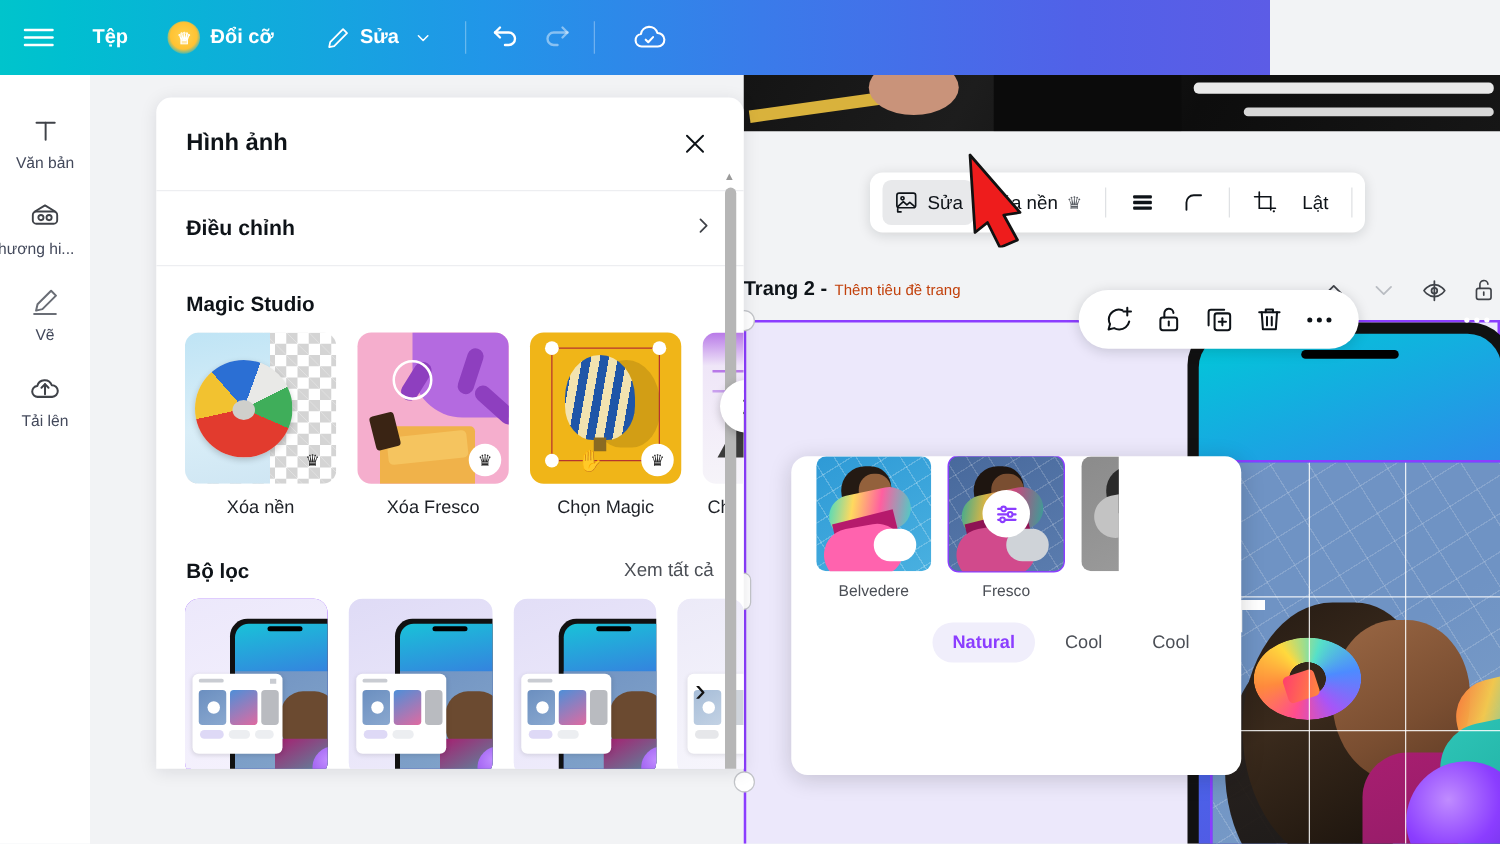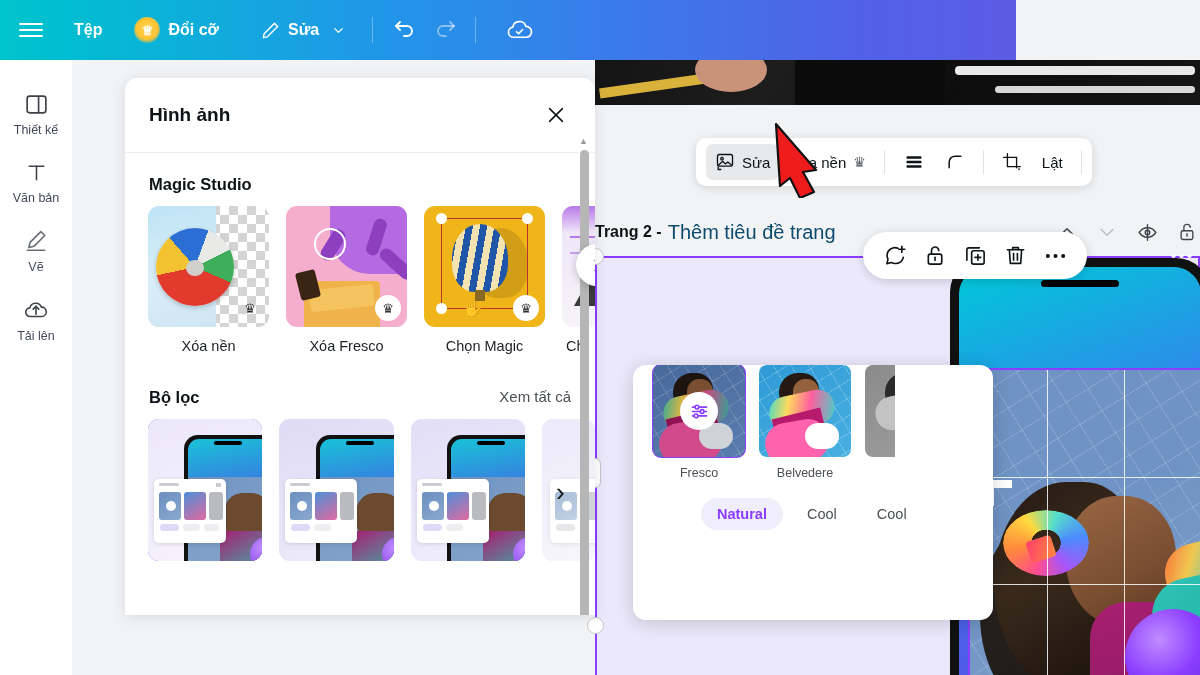--- a/index.html
+++ b/index.html
@@ -108,21 +108,21 @@
     display:flex;align-items:center;padding:0 10px;gap:2px;box-shadow:0 2px 10px rgba(14,19,24,.14);
   }
   .tool-btn{display:flex;align-items:center;gap:7px;height:36px;padding:0 9px;border-radius:7px;cursor:pointer;font-size:15px;color:#0e1318;white-space:nowrap;}
   .tool-btn.active{background:#e8e9eb;font-weight:400;}
   .tool-sep{width:1px;height:24px;background:#dfe1e4;margin:0 7px;}
 
   .page-title-row{
     position:absolute;left:28px;top:152px;width:605px;height:40px;display:flex;align-items:center;
   }
   .pt-main{font-size:16px;font-weight:700;color:#0e1318;}
-  .pt-sub{font-size:20px;color:#0c4a6e;margin-left:6px;}
+  .pt-sub{font-size:12px;color:#c2410c;margin-left:6px;}
   .pt-icons{margin-left:auto;display:flex;align-items:center;gap:18px;padding-right:2px;}
   .pt-ic{cursor:pointer;display:flex;align-items:center;justify-content:center;width:22px;height:22px;}
 
   .page-card{
     position:absolute;left:28px;top:196px;width:605px;height:437px;background:#ece8fb;
     border:2.5px solid #8b3dff;
   }
   .handle-dot{position:absolute;width:17px;height:17px;border-radius:50%;background:#fff;border:1.3px solid #c3c5c9;}
   .handle-pill{position:absolute;width:30px;height:12px;border-radius:7px;background:#fff;border:1.3px solid #c3c5c9;}
   .handle-pill.v{width:12px;height:30px;}
@@ -186,21 +186,21 @@
   .fp-title{font-size:15px;font-weight:700;color:#0e1318;}
   .fp-x{position:absolute;right:14px;top:11px;width:30px;height:30px;border-radius:50%;background:#f2f3f5;
     display:flex;align-items:center;justify-content:center;cursor:pointer;}
   .fp-thumbs{display:flex;gap:14px;padding-left:20px;}
   .fp-card{width:92px;}
   .fp-img{width:92px;height:92px;border-radius:8px;overflow:hidden;position:relative;}
   .fp-img.sel{outline:3px solid #8b3dff;outline-offset:-2px;}
   .fp-lbl{text-align:center;font-size:12.5px;color:#4b4f56;margin-top:9px;}
   .fp-badge{position:absolute;left:50%;top:50%;transform:translate(-50%,-50%);width:38px;height:38px;border-radius:50%;
     background:#fff;display:flex;align-items:center;justify-content:center;}
-  .fp-tabs{display:flex;align-items:center;gap:8px;padding-left:68px;margin-top:18px;}
+  .fp-tabs{display:flex;align-items:center;gap:8px;padding-left:113px;margin-top:18px;}
   .fp-tab{font-size:14.5px;color:#4b4f56;padding:8px 16px;border-radius:17px;cursor:pointer;white-space:nowrap;}
   .fp-tab.on{background:#f0eefb;color:#8b3dff;font-weight:700;}
 
   
   .minip{position:absolute;background:#fff;}
   .red-arrow{position:absolute;left:770px;top:118px;width:60px;height:80px;z-index:40;pointer-events:none;}
 </style>
 </head>
 <body>
 
@@ -256,41 +256,43 @@
   <div class="tb-icon-btn" style="margin-left:12px;">
     <svg width="27" height="27" viewBox="0 0 24 24" fill="none" stroke="#fff" stroke-width="1.5" stroke-linecap="round" stroke-linejoin="round">
         <path d="M6.5 18A4.5 4.5 0 0 1 6 9.06 6 6 0 0 1 17.7 8.4 3.8 3.8 0 0 1 18 18z"></path>
         <path d="M9.4 13.1l1.8 1.8 3.4-3.6"></path>
       </svg>
   </div>
 
 </div>
 
 <div class="rail">
-  <div class="rail-item">
-    <span class="ic">
-      <svg width="25" height="25" viewBox="0 0 24 24" fill="none" stroke="#3f4248" stroke-width="1.6" stroke-linejoin="round">
-          <rect x="3" y="4" width="18" height="16" rx="2.4"></rect>
-          <path d="M14 4v16"></path>
-        </svg>
-    </span>
-    <span class="rail-lbl">Thiết kế</span>
-  </div>
 
 
   <div class="rail-item">
     <span class="ic">
       <svg width="25" height="25" viewBox="0 0 24 24" fill="none" stroke="#3f4248" stroke-width="1.5" stroke-linecap="round">
           <path d="M5 6h14"></path>
           <path d="M12 6v13"></path>
         </svg>
     </span>
     <span class="rail-lbl">Văn bản</span>
   </div>
 
+  <div class="rail-item wide">
+    <span class="ic">
+      <svg width="26" height="26" viewBox="0 0 24 24" fill="none" stroke="#3f4248" stroke-width="1.4" stroke-linejoin="round">
+          <rect x="3" y="8.5" width="18" height="9" rx="2.6"></rect>
+          <path d="M4.5 8.5L12 4l7.5 4.5"></path>
+          <circle cx="9" cy="13" r="1.9"></circle>
+          <circle cx="15" cy="13" r="1.9"></circle>
+        </svg>
+    </span>
+    <span class="rail-lbl">hương hi...</span>
+  </div>
 
   <div class="rail-item">
     <span class="ic">
       <svg width="26" height="26" viewBox="0 0 24 24" fill="none" stroke="#6a6e76" stroke-width="1.5" stroke-linecap="round" stroke-linejoin="round">
           <path d="M16.5 3.3l3.6 3.6-10 10-4.7 1.1 1.1-4.7z"></path>
           <path d="M4 20.5h16"></path>
         </svg>
     </span>
     <span class="rail-lbl">Vẽ</span>
   </div>
@@ -310,20 +312,28 @@
 <div class="panel">
   <div class="panel-head">
     <div class="panel-title">Hình ảnh</div>
     <div class="panel-x">
       <svg width="22" height="22" viewBox="0 0 24 24" fill="none" stroke="#0e1318" stroke-width="1.7" stroke-linecap="round">
           <path d="M5 5l14 14M19 5L5 19"></path>
         </svg>
     </div>
   </div>
 
+  <div class="row-adjust">
+    <div class="t">Điều chỉnh</div>
+    <span class="chev">
+      <svg width="17" height="17" viewBox="0 0 24 24" fill="none" stroke="#3f4248" stroke-width="2" stroke-linecap="round" stroke-linejoin="round">
+          <path d="M9 5l7 7-7 7"></path>
+        </svg>
+    </span>
+  </div>
 
   <div class="sec-head">
     <div class="sec-title">Magic Studio</div>
   </div>
 
   <div class="ms-row">
     <div class="ms-card">
       <div class="ms-thumb checker">
         <div style="position:absolute;left:0;top:0;width:56%;height:100%;background:linear-gradient(170deg,#bfe4f5 0%,#d9eef8 60%,#cfe6f3 100%);"></div>
         <div style="position:absolute;left:8px;top:22px;width:78px;height:78px;border-radius:50%;overflow:hidden;background:#e9e9e7;box-shadow:0 2px 5px rgba(0,0,0,.2);">
@@ -642,20 +652,36 @@
     <svg width="25" height="8" viewBox="0 0 24 8">
         <circle cx="4" cy="4" r="2.1" fill="#ffffff"></circle>
         <circle cx="12" cy="4" r="2.1" fill="#ffffff"></circle>
         <circle cx="20" cy="4" r="2.1" fill="#ffffff"></circle>
       </svg>
   </div>
 
   <div class="filters-pop">
 
     <div class="fp-thumbs">
+
+      <div class="fp-card">
+        <div class="fp-img">
+          <div style="position:absolute;inset:0;background:
+               repeating-linear-gradient(58deg, rgba(255,255,255,.22) 0 1px, transparent 1px 15px),
+               repeating-linear-gradient(148deg, rgba(255,255,255,.22) 0 1px, transparent 1px 15px),
+               linear-gradient(150deg,#2e9ad6 0%,#49b0e0 100%);"></div>
+          <div style="position:absolute;left:20px;top:8px;width:40px;height:40px;border-radius:48% 42% 46% 50%;background:#241a13;"></div>
+          <div style="position:absolute;left:34px;top:14px;width:26px;height:28px;border-radius:46%;background:#93613c;"></div>
+          <div style="position:absolute;left:10px;top:28px;width:66px;height:34px;border-radius:20px;background:linear-gradient(110deg,#35dbcb 0%,#ffd95e 30%,#ff5fa0 60%,#35dbcb 100%);transform:rotate(-12deg);"></div>
+          <div style="position:absolute;left:16px;top:48px;width:50px;height:34px;background:#b61a6c;transform:rotate(-14deg);"></div>
+          <div style="position:absolute;left:6px;bottom:-6px;width:64px;height:42px;border-radius:24px;background:#ff63ae;transform:rotate(-10deg);"></div>
+          <div style="position:absolute;left:46px;bottom:8px;width:34px;height:26px;border-radius:16px;background:#fff;"></div>
+        </div>
+        <div class="fp-lbl">Belvedere</div>
+      </div>
 
       <div class="fp-card">
         <div class="fp-img sel">
           <div style="position:absolute;inset:0;background:
                repeating-linear-gradient(58deg, rgba(255,255,255,.16) 0 1px, transparent 1px 15px),
                repeating-linear-gradient(148deg, rgba(255,255,255,.16) 0 1px, transparent 1px 15px),
                linear-gradient(150deg,#48699c 0%,#5a7cae 100%);"></div>
           <div style="position:absolute;left:20px;top:8px;width:40px;height:40px;border-radius:48% 42% 46% 50%;background:#1e1510;"></div>
           <div style="position:absolute;left:34px;top:14px;width:26px;height:28px;border-radius:46%;background:#7a4e31;"></div>
           <div style="position:absolute;left:10px;top:28px;width:66px;height:34px;border-radius:20px;background:linear-gradient(110deg,#27a99c 0%,#d9b544 30%,#c8487d 60%,#27a99c 100%);transform:rotate(-12deg);"></div>
@@ -669,36 +695,20 @@
                 <path d="M4 17h16"></path>
                 <circle cx="9" cy="7" r="2.1" fill="#fff"></circle>
                 <circle cx="15" cy="12" r="2.1" fill="#fff"></circle>
                 <circle cx="8" cy="17" r="2.1" fill="#fff"></circle>
               </svg>
           </div>
         </div>
         <div class="fp-lbl">Fresco</div>
       </div>
 
-      <div class="fp-card">
-        <div class="fp-img">
-          <div style="position:absolute;inset:0;background:
-               repeating-linear-gradient(58deg, rgba(255,255,255,.22) 0 1px, transparent 1px 15px),
-               repeating-linear-gradient(148deg, rgba(255,255,255,.22) 0 1px, transparent 1px 15px),
-               linear-gradient(150deg,#2e9ad6 0%,#49b0e0 100%);"></div>
-          <div style="position:absolute;left:20px;top:8px;width:40px;height:40px;border-radius:48% 42% 46% 50%;background:#241a13;"></div>
-          <div style="position:absolute;left:34px;top:14px;width:26px;height:28px;border-radius:46%;background:#93613c;"></div>
-          <div style="position:absolute;left:10px;top:28px;width:66px;height:34px;border-radius:20px;background:linear-gradient(110deg,#35dbcb 0%,#ffd95e 30%,#ff5fa0 60%,#35dbcb 100%);transform:rotate(-12deg);"></div>
-          <div style="position:absolute;left:16px;top:48px;width:50px;height:34px;background:#b61a6c;transform:rotate(-14deg);"></div>
-          <div style="position:absolute;left:6px;bottom:-6px;width:64px;height:42px;border-radius:24px;background:#ff63ae;transform:rotate(-10deg);"></div>
-          <div style="position:absolute;left:46px;bottom:8px;width:34px;height:26px;border-radius:16px;background:#fff;"></div>
-        </div>
-        <div class="fp-lbl">Belvedere</div>
-      </div>
-
       <div class="fp-card" style="width:30px;overflow:hidden;">
         <div class="fp-img" style="width:92px;">
           <div style="position:absolute;inset:0;background:linear-gradient(150deg,#8b8b8b 0%,#9e9e9e 100%);"></div>
           <div style="position:absolute;left:20px;top:8px;width:40px;height:40px;border-radius:48%;background:#2a2a2a;"></div>
           <div style="position:absolute;left:10px;top:28px;width:66px;height:34px;border-radius:20px;background:#c3c3c3;transform:rotate(-12deg);"></div>
         </div>
         <div class="fp-lbl"></div>
       </div>
     </div>
 

